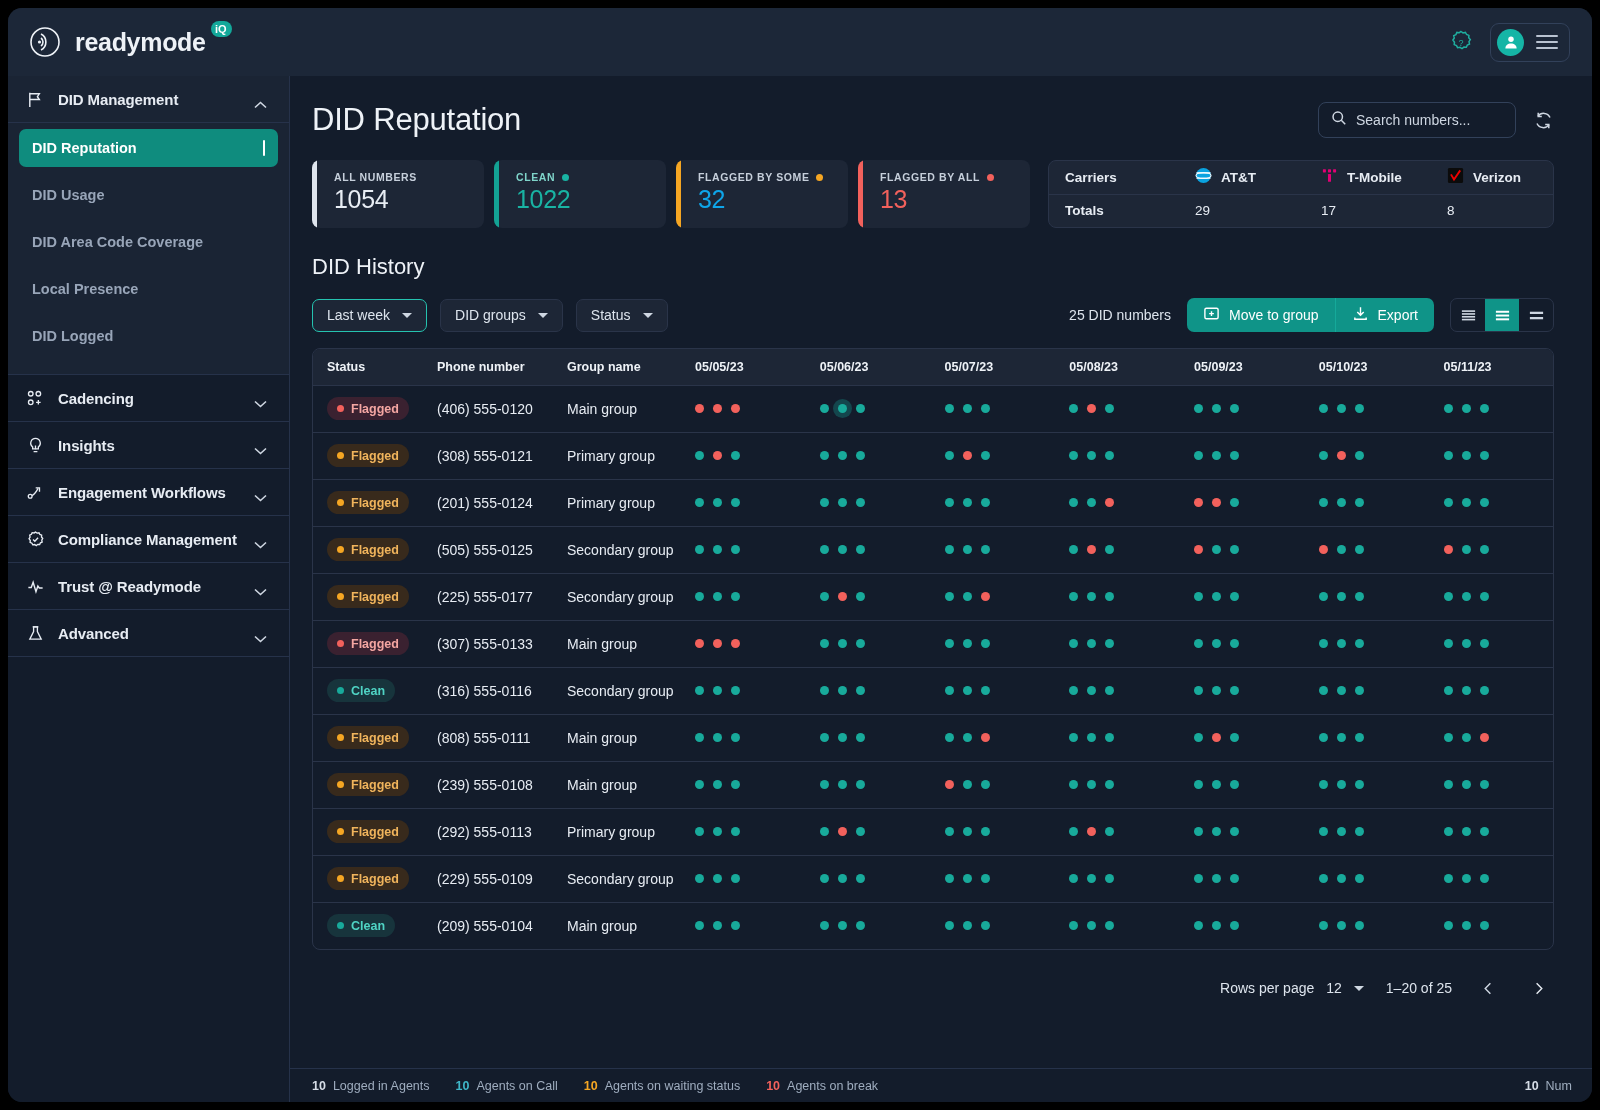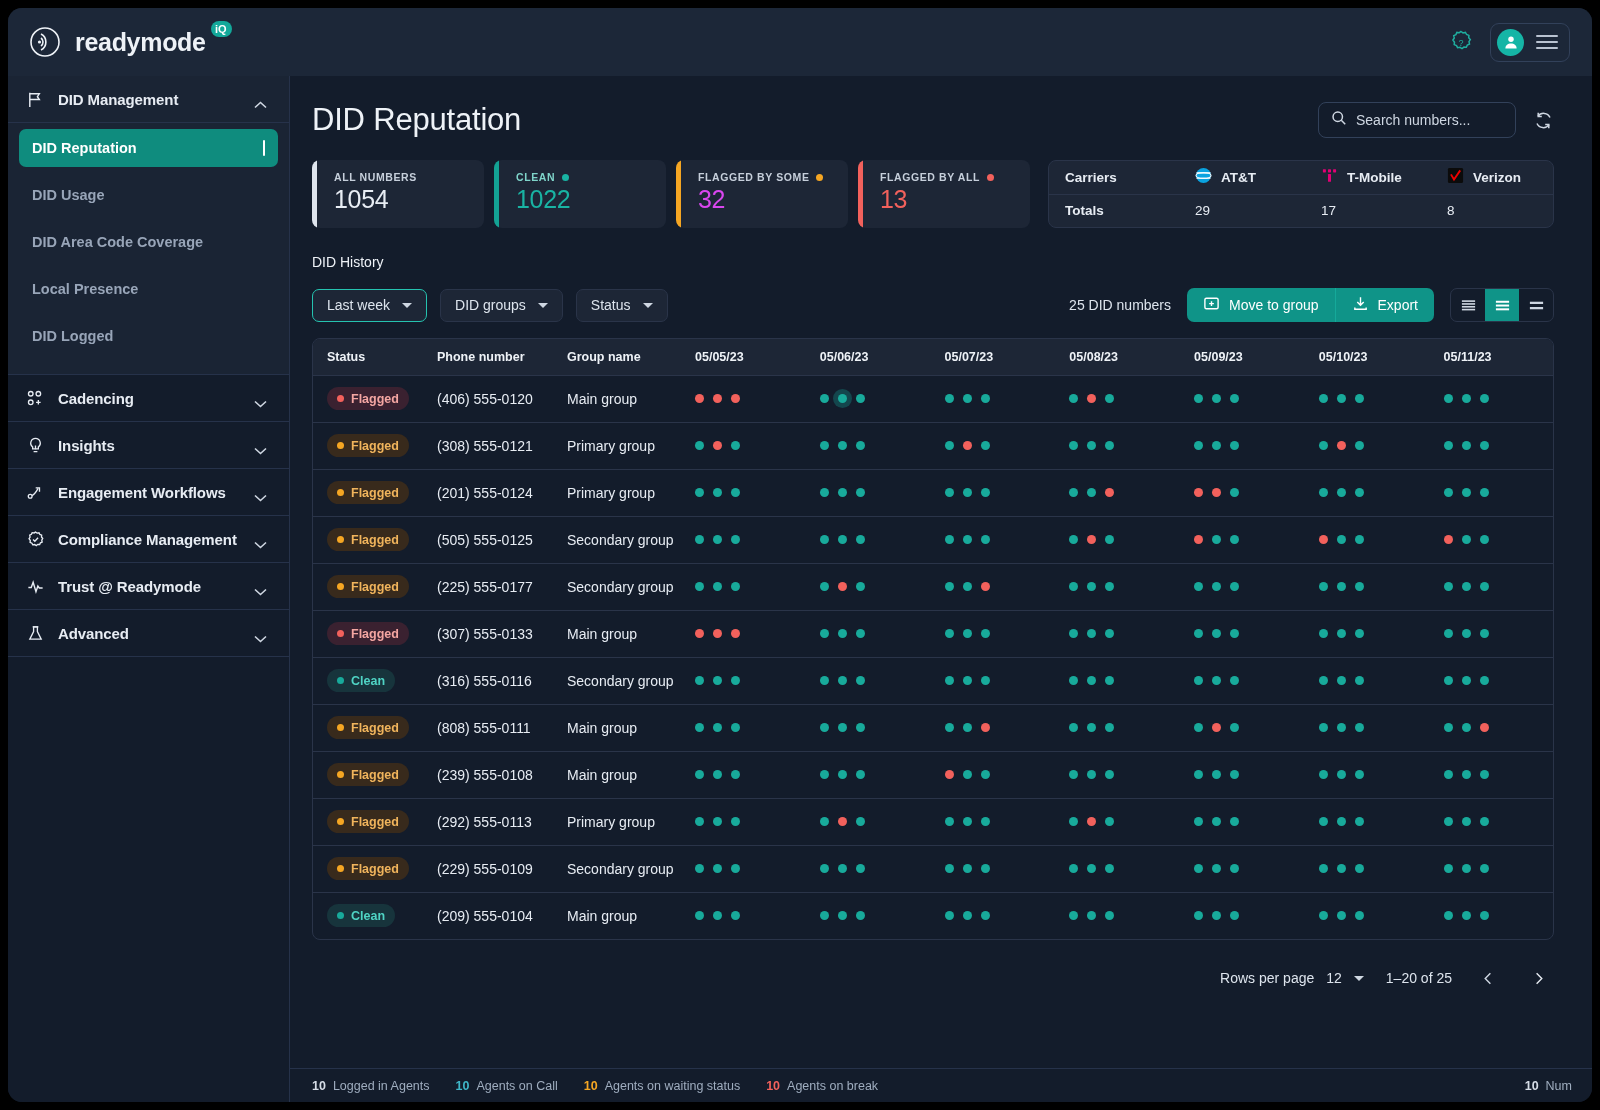--- a/index.html
+++ b/index.html
@@ -162,21 +162,21 @@
   .carrier-row { display: flex; align-items: center; height: 34px; padding: 0 16px; }
   .carrier-row + .carrier-row { border-top: 1px solid #2a3449; }
   .carrier-cell { font-size: 13.5px; color: #e7ecf3; display: flex; align-items: center; gap: 9px; }
   .carrier-cell.hdr { font-weight: bold; }
   .c0 { width: 130px; flex: 0 0 130px; }
   .c1 { width: 126px; flex: 0 0 126px; }
   .c2 { width: 126px; flex: 0 0 126px; }
   .c3 { flex: 1 1 auto; }
 
   
-  .section-title { font-size: 14px; color: #eef2f7; margin-bottom: 18px; }
+  .section-title { font-size: 22px; color: #eef2f7; margin-bottom: 18px; }
   .toolbar { display: flex; align-items: center; justify-content: space-between; margin-bottom: 16px; }
   .filters { display: flex; gap: 13px; }
   .filter-btn {
     height: 33px; padding: 0 14px;
     background: #1d2636; border: 1px solid #2a3449; border-radius: 7px;
     display: flex; align-items: center; gap: 12px;
     font-size: 14px; color: #dde4ed; cursor: pointer;
   }
   .filter-btn.sel { border-color: #25c3b0; }
   .caret { width: 0; height: 0; border-left: 5px solid transparent;
@@ -457,21 +457,21 @@
             </div>
             <div class="stat-value" style="color:#19b3a3">1022</div>
           </div>
 
           <div class="stat-card">
             <span class="bar" style="background:#f5a623"></span>
             <div class="stat-label">
               <span>FLAGGED BY SOME</span>
               <span class="ldot" style="background:#f5a623"></span>
             </div>
-            <div class="stat-value" style="color:#d946ef">32</div>
+            <div class="stat-value" style="color:#0ea5e9">32</div>
           </div>
 
           <div class="stat-card">
             <span class="bar" style="background:#f2615c"></span>
             <div class="stat-label">
               <span>FLAGGED BY ALL</span>
               <span class="ldot" style="background:#f2615c"></span>
             </div>
             <div class="stat-value" style="color:#f2615c">13</div>
           </div>

